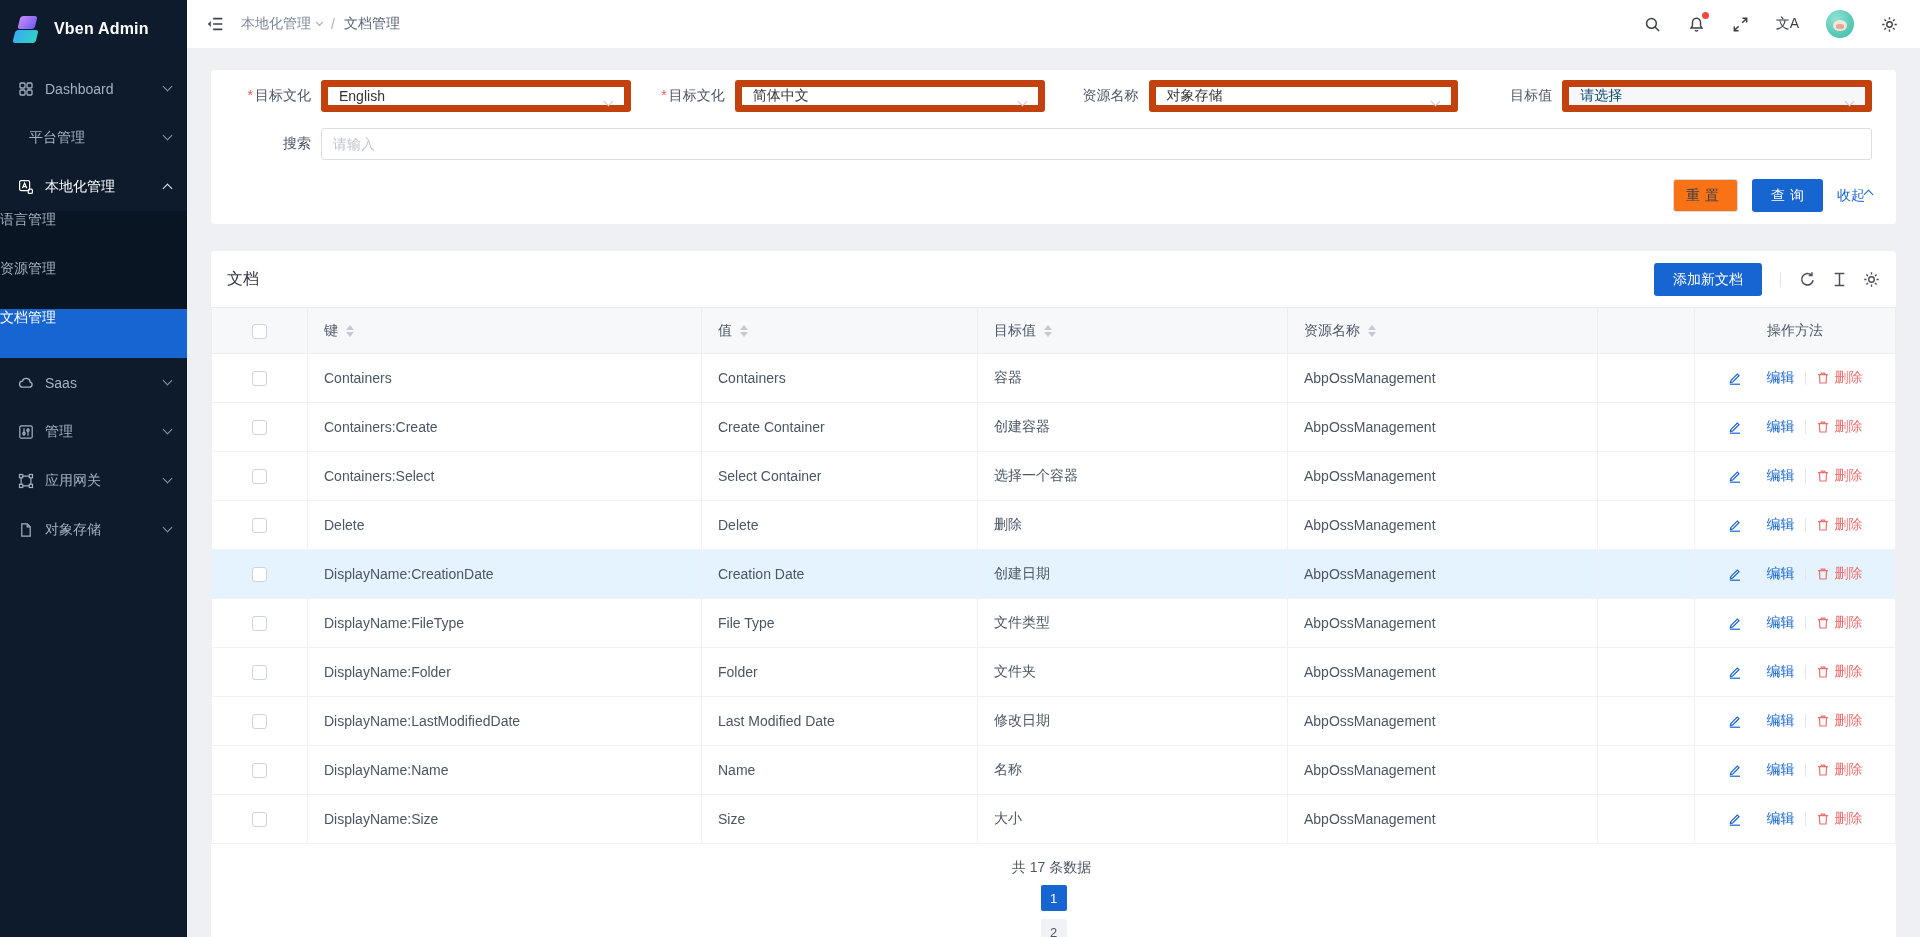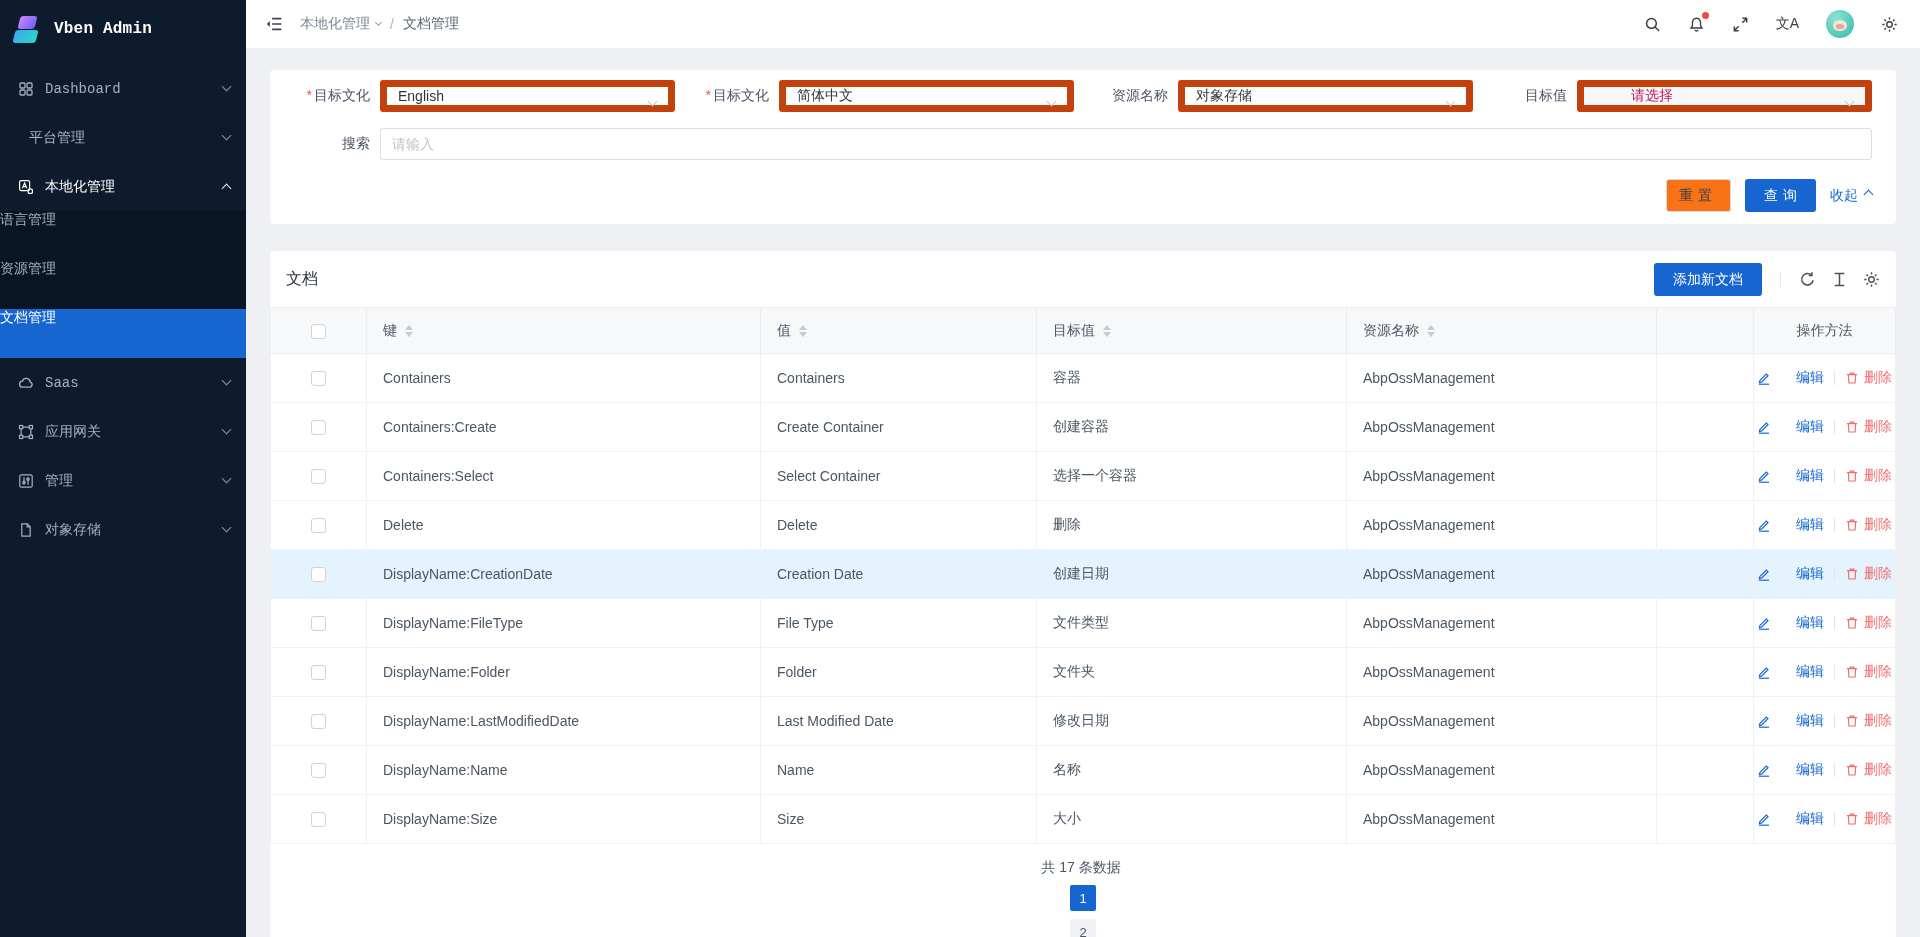--- a/index.html
+++ b/index.html
@@ -9,21 +9,21 @@
     --submenu_bg:#091523;
     --highlight_row:#e4f3fd;
   }
   *{box-sizing:border-box;margin:0;padding:0;}
   html,body{width:1920px;height:937px;overflow:hidden;}
   body{font-family:"Liberation Sans","DejaVu Sans",sans-serif;background:#eef0f4;color:#44505f;}
   svg{display:block;}
   .app{display:flex;width:1920px;height:937px;}
 
   
-  .sidebar{width:246px;flex-shrink:0;background:var(--sidebar_bg);display:flex;flex-direction:column;font-family:Liberation Mono, monospace;}
+  .sidebar{width:187px;flex-shrink:0;background:var(--sidebar_bg);display:flex;flex-direction:column;}
   .logo{height:58px;display:flex;align-items:center;padding-left:14px;gap:10px;cursor:pointer;}
   .logo-mark{width:30px;height:27px;position:relative;}
   .logo-top{position:absolute;top:0;left:5px;width:17px;height:13px;background:linear-gradient(120deg,#c988fb,#6d5ef0);transform:skewX(-14deg);border-radius:3px;}
   .logo-bot{position:absolute;bottom:0;left:0;width:23px;height:13px;background:linear-gradient(120deg,#39a8f5,#2fd6c2);transform:skewX(-14deg);border-radius:3px;}
   .logo-title{color:#fff;font-weight:bold;font-size:16px;letter-spacing:.2px;}
   .menu{flex:1;padding-top:6px;font-size:14px;}
   .menu-item{height:49px;display:flex;align-items:center;padding:0 16px 0 18px;color:#a3b1c2;cursor:pointer;}
   .menu-item.no-icon{padding-left:29px;}
   .mi-icon{width:16px;height:16px;margin-right:11px;color:#a3b1c2;flex-shrink:0;}
   .mi-label{flex:1;white-space:nowrap;}
@@ -59,30 +59,30 @@
 
   
   .filter-card{padding:10px 24px 12px;}
   .filter-grid{display:grid;grid-template-columns:repeat(4,1fr);column-gap:18px;row-gap:16px;}
   .field{display:flex;align-items:center;height:32px;}
   .field-label{width:86px;flex-shrink:0;text-align:right;font-size:14px;color:#4c5666;padding-right:10px;white-space:nowrap;}
   .req{color:#e8564f;margin-right:2px;}
   .select{flex:1;height:32px;border:7px solid #c2410c;border-radius:3px;background:#fff;display:flex;align-items:center;padding:0 28px 0 11px;font-size:14px;color:#333;position:relative;cursor:pointer;}
   .select.disabled{background:#f6f7f9;cursor:default;}
   .sel-caret{position:absolute;right:12px;top:11px;width:7px;height:7px;border-right:1.3px solid #c3c7cf;border-bottom:1.3px solid #c3c7cf;transform:rotate(45deg);}
-  .placeholder{color:#be185d;margin-left:36px;}
+  .placeholder{color:#0c4a6e;}
   .text-input{flex:1;height:32px;border:1px solid #dcdee2;border-radius:3px;padding:0 11px;font-size:14px;color:#333;outline:none;font-family:inherit;}
   .text-input::placeholder{color:#bfc4cc;}
   .field-search{grid-column:1 / -1;}
   .filter-actions{display:flex;justify-content:flex-end;align-items:center;gap:14px;margin-top:19px;}
   .btn{height:33px;padding:0 18px;border-radius:3px;font-size:14px;display:inline-flex;align-items:center;cursor:pointer;border:1px solid transparent;white-space:nowrap;}
   .btn.spaced{letter-spacing:5px;padding-right:13px;}
   .btn-default{background:#f97316;border-color:#d6d9de;color:#383f4a;padding-left:12px;}
   .btn-primary{background:var(--primary);color:#fff;}
-  .collapse-link{color:var(--primary);font-size:14px;display:inline-flex;gap:7px;cursor:pointer;}
+  .collapse-link{color:var(--primary);font-size:14px;display:inline-flex;cursor:pointer;}
   .collapse-link .caret{border-color:var(--primary);}
 
   
   .table-card{margin-top:27px;}
   .table-head{display:flex;align-items:center;padding:12px 16px 11px;}
   .table-title{font-size:16px;color:#2e3440;font-weight:500;}
   .table-tools{margin-left:auto;display:flex;align-items:center;gap:15px;}
   .tool-divider{width:1px;height:15px;background:#e1e3e7;margin:0 3px;}
   .tool-icon{width:17px;height:17px;color:#4a4f58;cursor:pointer;}
   table{width:100%;border-collapse:collapse;table-layout:fixed;font-size:14px;}
@@ -178,41 +178,41 @@
               <path d="M4.8 12.2a3 3 0 0 1-.4-6 4 4 0 0 1 7.8.9 2.6 2.6 0 0 1-.6 5.1z"></path>
             </svg>
         </span>
         <span class="mi-label">Saas</span>
         <span class="caret down"></span>
       </div>
 
       <div class="menu-item">
         <span class="mi-icon">
           <svg viewBox="0 0 16 16" fill="none" stroke="currentColor" stroke-width="1.2">
+              <rect x="1.8" y="1.8" width="12.4" height="12.4" rx="1.5"></rect>
+              <path d="M6 4.3v7.4M10 4.3v7.4"></path>
+              <circle cx="6" cy="9.4" r="1.2"></circle>
+              <circle cx="10" cy="6.2" r="1.2"></circle>
+            </svg>
+        </span>
+        <span class="mi-label">管理</span>
+        <span class="caret down"></span>
+      </div>
+
+      <div class="menu-item">
+        <span class="mi-icon">
+          <svg viewBox="0 0 16 16" fill="none" stroke="currentColor" stroke-width="1.2">
               <rect x="1.5" y="1.5" width="3.2" height="3.2"></rect>
               <rect x="11.3" y="1.5" width="3.2" height="3.2"></rect>
               <rect x="1.5" y="11.3" width="3.2" height="3.2"></rect>
               <rect x="11.3" y="11.3" width="3.2" height="3.2"></rect>
               <path d="M4.7 3.1h6.6M3.1 4.7v6.6M12.9 4.7v6.6M4.7 12.9h6.6"></path>
             </svg>
         </span>
         <span class="mi-label">应用网关</span>
-        <span class="caret down"></span>
-      </div>
-
-      <div class="menu-item">
-        <span class="mi-icon">
-          <svg viewBox="0 0 16 16" fill="none" stroke="currentColor" stroke-width="1.2">
-              <rect x="1.8" y="1.8" width="12.4" height="12.4" rx="1.5"></rect>
-              <path d="M6 4.3v7.4M10 4.3v7.4"></path>
-              <circle cx="6" cy="9.4" r="1.2"></circle>
-              <circle cx="10" cy="6.2" r="1.2"></circle>
-            </svg>
-        </span>
-        <span class="mi-label">管理</span>
         <span class="caret down"></span>
       </div>
 
       <div class="menu-item">
         <span class="mi-icon">
           <svg viewBox="0 0 16 16" fill="none" stroke="currentColor" stroke-width="1.2">
               <path d="M3.8 1.8h5.4l3 3v9.4H3.8z"></path>
               <path d="M9.2 1.8v3h3"></path>
             </svg>
         </span>

